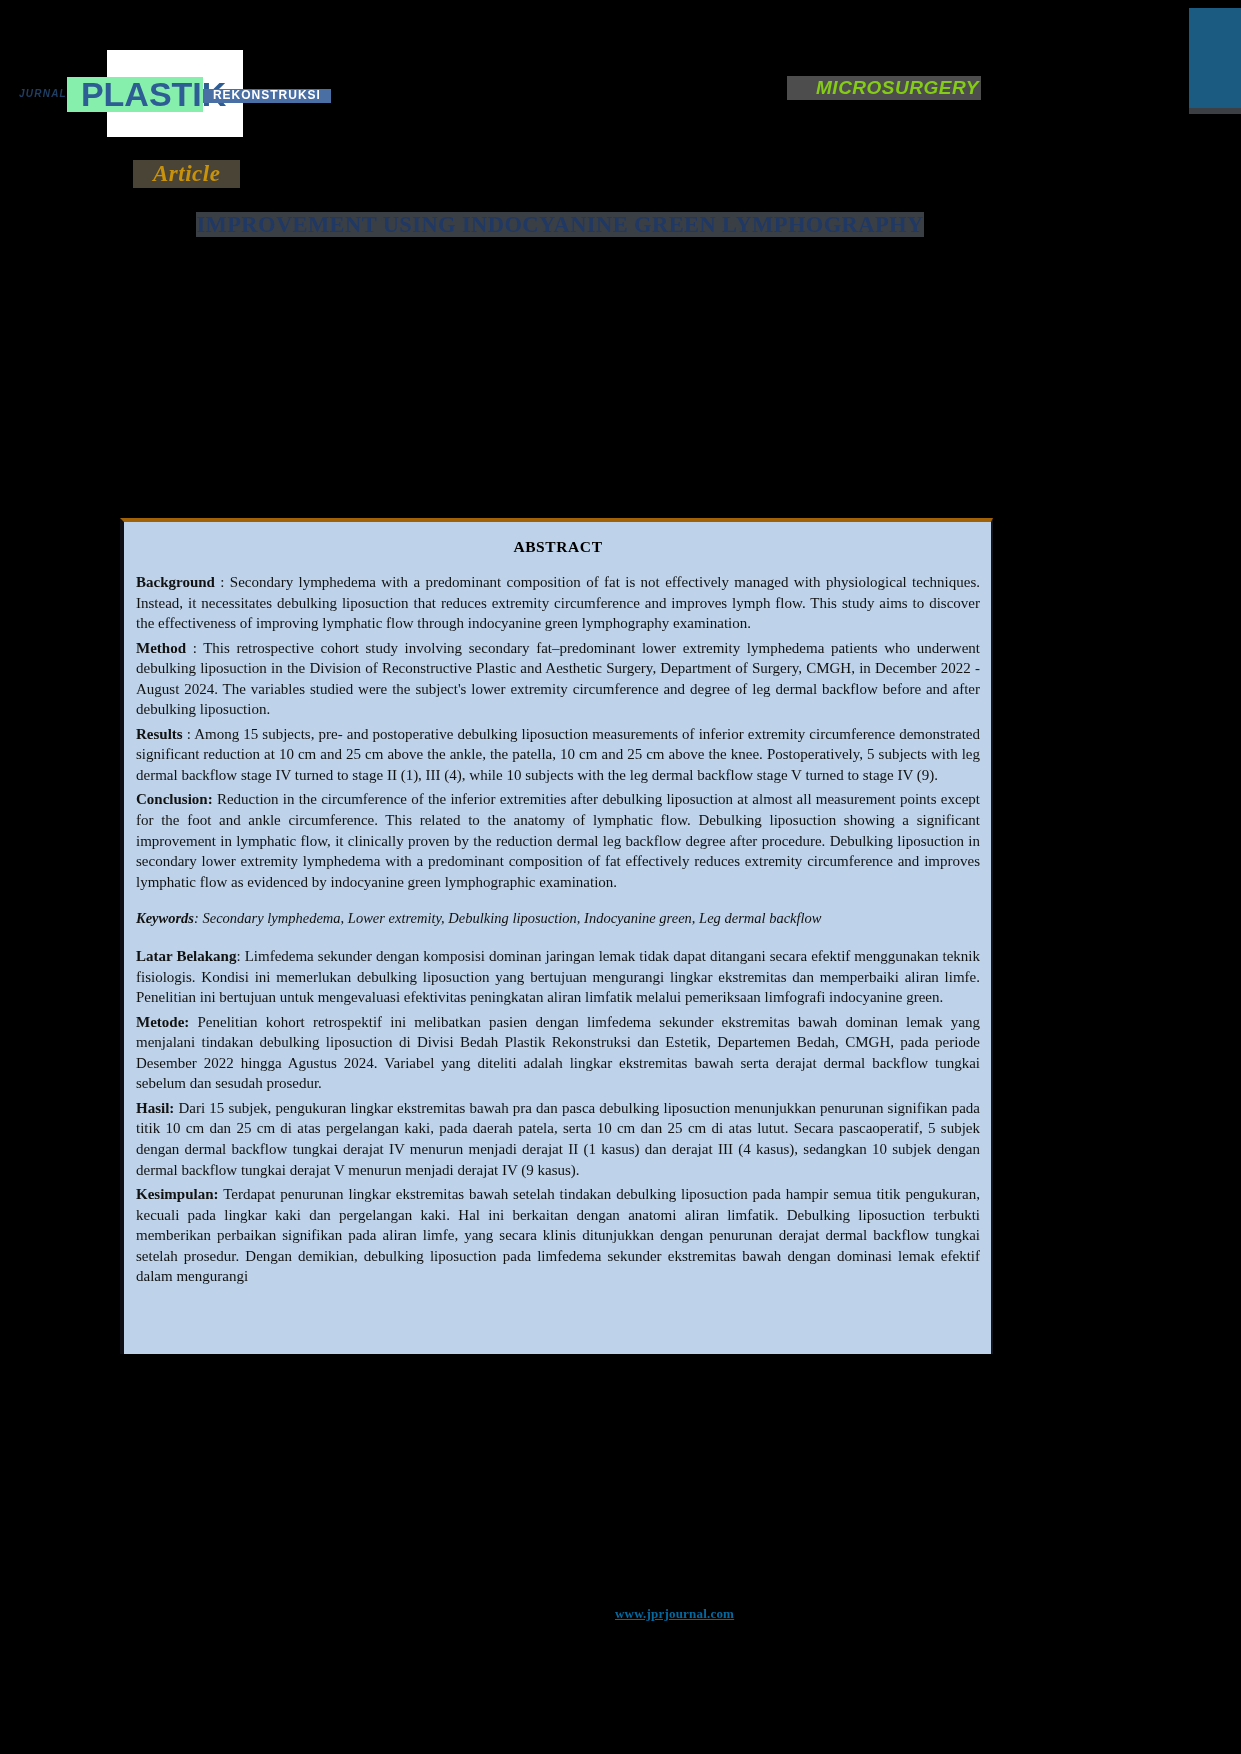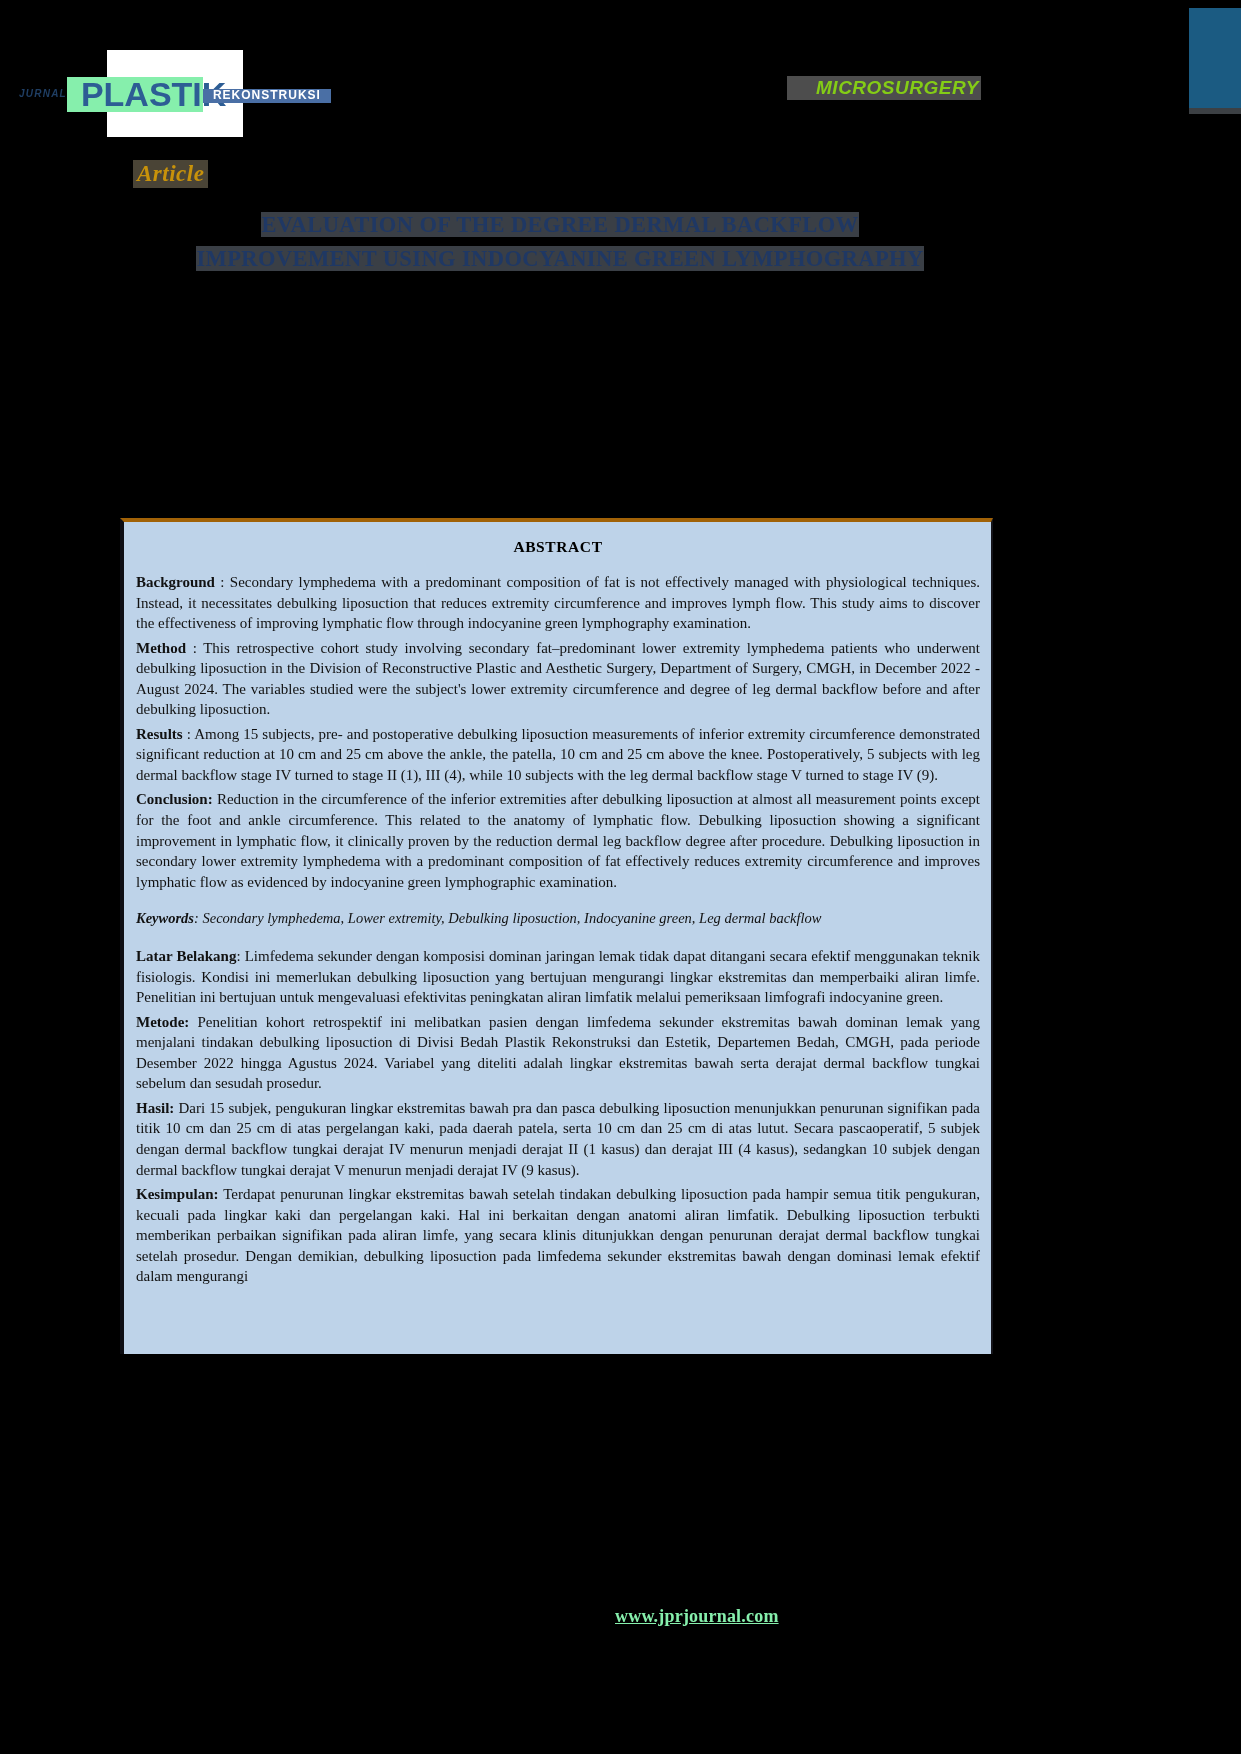--- a/index.html
+++ b/index.html
@@ -112,21 +112,21 @@
   .article-tag {
     position: absolute;
     left: 133px;
     top: 160px;
     font-family: "Liberation Serif", serif;
     font-weight: bold;
     font-style: italic;
     font-size: 23px;
     color: #c8920a;
     background: #4a4436;
-    padding: 1px 4px;
+    padding: 1px 20px;
     letter-spacing: 0.5px;
   }
 
   
   .title-block {
     position: absolute;
     left: 120px;
     top: 208px;
     width: 880px;
     text-align: center;
@@ -191,23 +191,23 @@
     font-weight: bold;
     font-style: italic;
   }
 
   
   .footer-link {
     position: absolute;
     left: 615px;
     top: 1606px;
     font-family: "Liberation Serif", serif;
-    font-size: 18px;
-    font-weight: bold;
-    color: #86efac;
+    font-size: 13px;
+    font-weight: bold;
+    color: #0369a1;
     text-decoration: underline;
     letter-spacing: 0.2px;
   }
 </style>
 </head>
 <body>
 
 <div class="page">
 
   <div class="accent-bar"></div>
@@ -217,21 +217,20 @@
     <div class="logo-jurnal">JURNAL</div>
     <div class="logo-plastik">PLASTIK</div>
     <div class="logo-rekonstruksi">REKONSTRUKSI</div>
   </div>
 
   <div class="section-label">MICROSURGERY</div>
 
   <div class="article-tag">Article</div>
 
   <div class="title-block">
-    <span class="title-line"><span class="hl">EVALUATION OF THE DEGREE DERMAL BACKFLOW</span></span>
     <span class="title-line"><span class="hl">IMPROVEMENT USING INDOCYANINE GREEN LYMPHOGRAPHY</span></span>
   </div>
 
   <div class="abstract-box">
     <div class="abstract-heading">ABSTRACT</div>
 
     <div>
       <p class="abs-p"><b>Background</b><span> : </span><span>Secondary lymphedema with a predominant composition of fat is not effectively managed with physiological techniques. Instead, it necessitates debulking liposuction that reduces extremity circumference and improves lymph flow. This study aims to discover the effectiveness of improving lymphatic flow through indocyanine green lymphography examination.</span></p>
       <p class="abs-p"><b>Method</b><span> : </span><span>This retrospective cohort study involving secondary fat–predominant lower extremity lymphedema patients who underwent debulking liposuction in the Division of Reconstructive Plastic and Aesthetic Surgery, Department of Surgery, CMGH, in December 2022 - August 2024. The variables studied were the subject's lower extremity circumference and degree of leg dermal backflow before and after debulking liposuction.</span></p>
       <p class="abs-p"><b>Results</b><span> : </span><span>Among 15 subjects, pre- and postoperative debulking liposuction measurements of inferior extremity circumference demonstrated significant reduction at 10 cm and 25 cm above the ankle, the patella, 10 cm and 25 cm above the knee. Postoperatively, 5 subjects with leg dermal backflow stage IV turned to stage II (1), III (4), while 10 subjects with the leg dermal backflow stage V turned to stage IV (9).</span></p>

